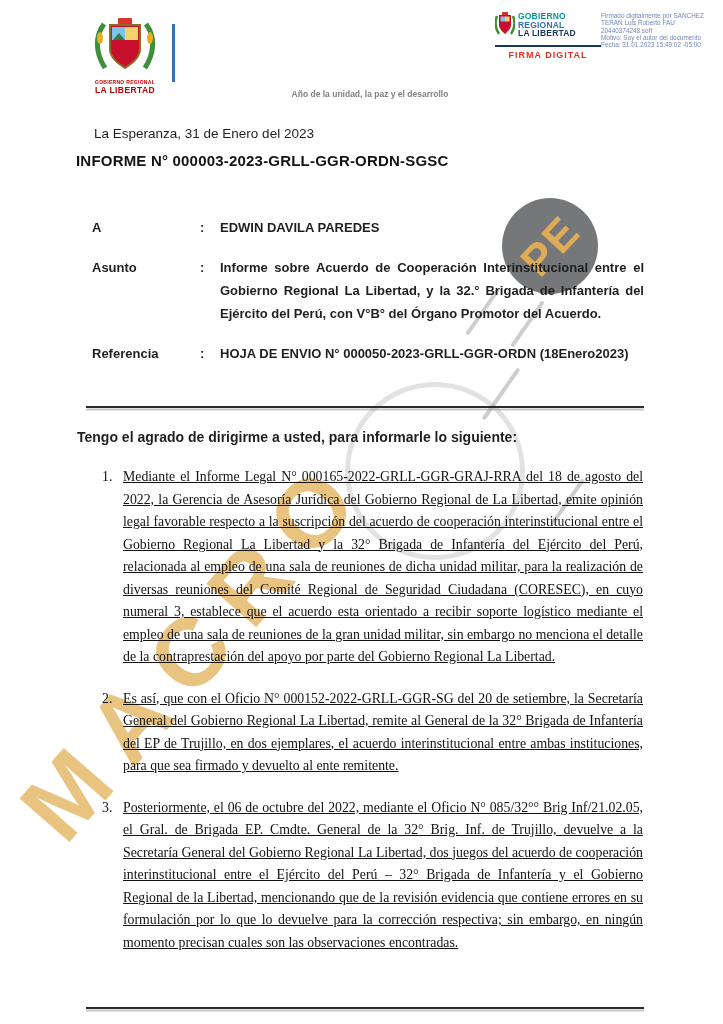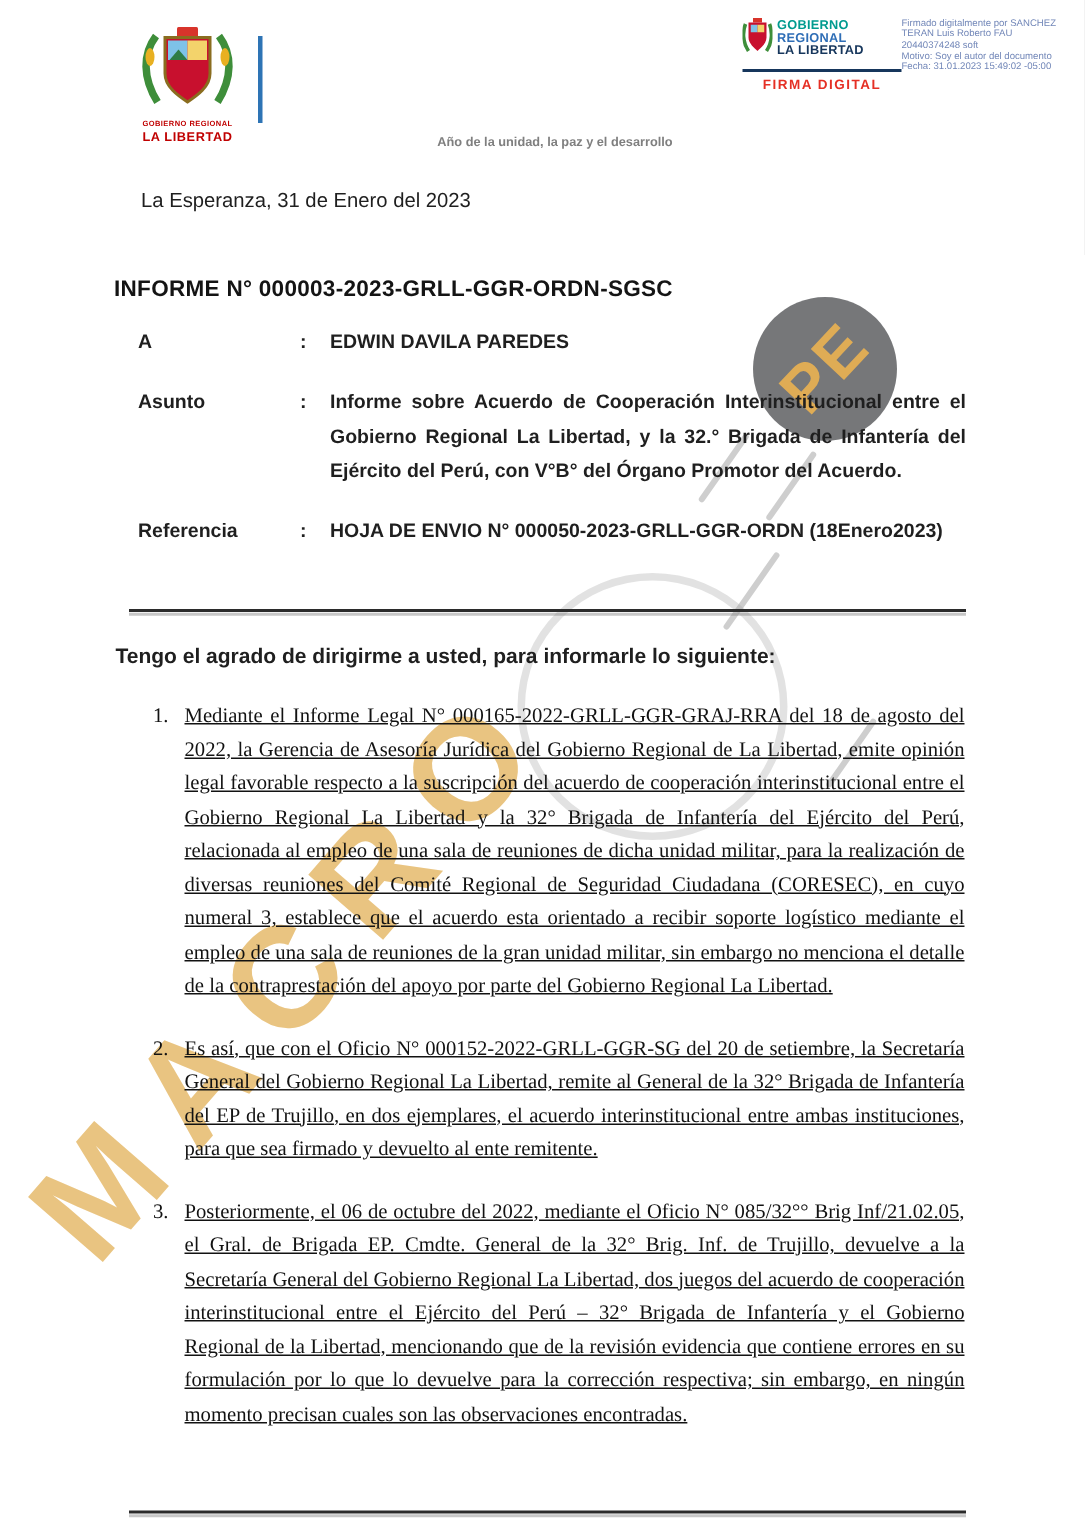--- a/index.html
+++ b/index.html
@@ -44,21 +44,21 @@
   .seal-row{display:flex;align-items:flex-start;}
   .seal-text{margin-left:3px;font-weight:800;font-size:8.5px;line-height:8.5px;letter-spacing:0.2px;}
   .seal-text .s1{color:#009B8F;}
   .seal-text .s2{color:#2F6EB6;}
   .seal-text .s3{color:#16365C;}
   .seal-underline{height:2px;background:#16365C;margin-top:3px;}
   .seal-label{margin-top:3px;text-align:center;font-size:9px;font-weight:800;color:#E53025;letter-spacing:1px;}
   .sig{position:absolute;left:601px;top:12px;width:120px;font-size:6.4px;line-height:7.3px;color:#7287B8;}
   
   .place-date{position:absolute;left:77px;top:126px;font-size:13.5px;color:#1f1f1f;margin-left:17px;}
-  .doc-title{position:absolute;left:76px;top:152px;font-size:15px;font-weight:700;letter-spacing:0.2px;color:#141414;margin-top:32px;}
+  .doc-title{position:absolute;left:76px;top:152px;font-size:15px;font-weight:700;letter-spacing:0.2px;color:#141414;}
   .fields{position:absolute;left:92px;top:216px;width:552px;}
   .field-row{display:grid;grid-template-columns:108px 20px 1fr;font-size:13px;font-weight:700;line-height:23px;color:#1f1f1f;margin-bottom:17px;}
   .field-value.justify{text-align:justify;}
   .rule{position:absolute;left:86px;width:558px;height:2px;background:#2b2b2b;box-shadow:0 2.5px 0 rgba(130,130,130,0.45);}
   .rule-top{top:406px;}
   .rule-bottom{top:1007px;}
   .intro{position:absolute;left:77px;top:429px;width:570px;font-size:14px;font-weight:700;color:#1f1f1f;}
   .items{position:absolute;left:102px;top:466px;width:541px;}
   .item{display:flex;margin-bottom:19px;font-family:"Liberation Serif",serif;font-size:13.8px;line-height:22.5px;color:#121212;}
   .item-num{width:21px;flex:none;}

